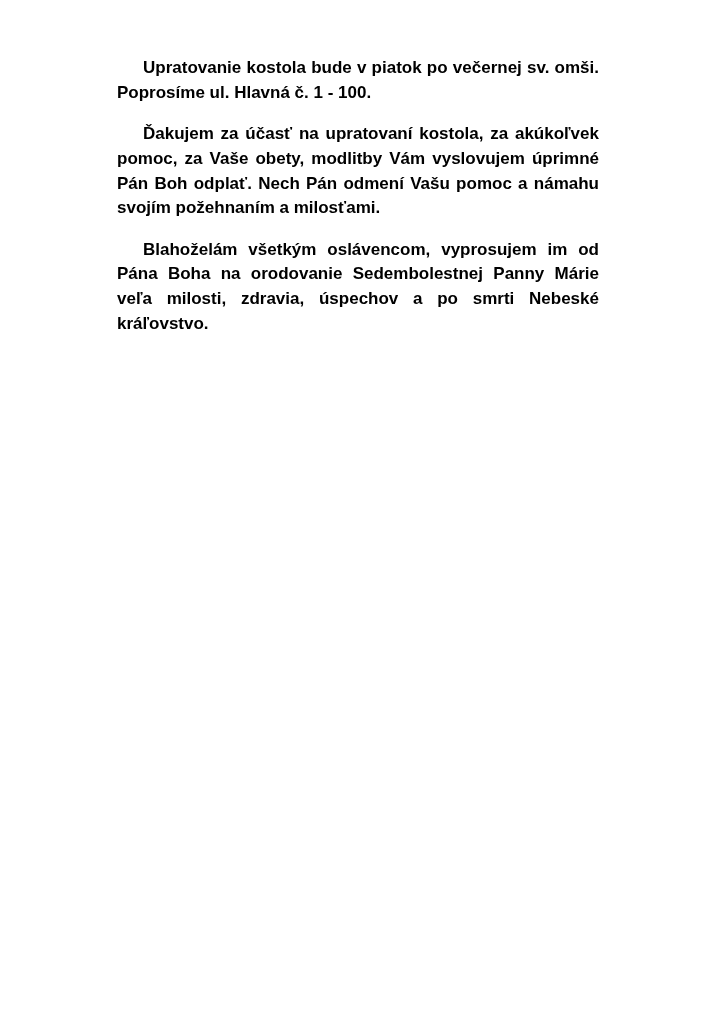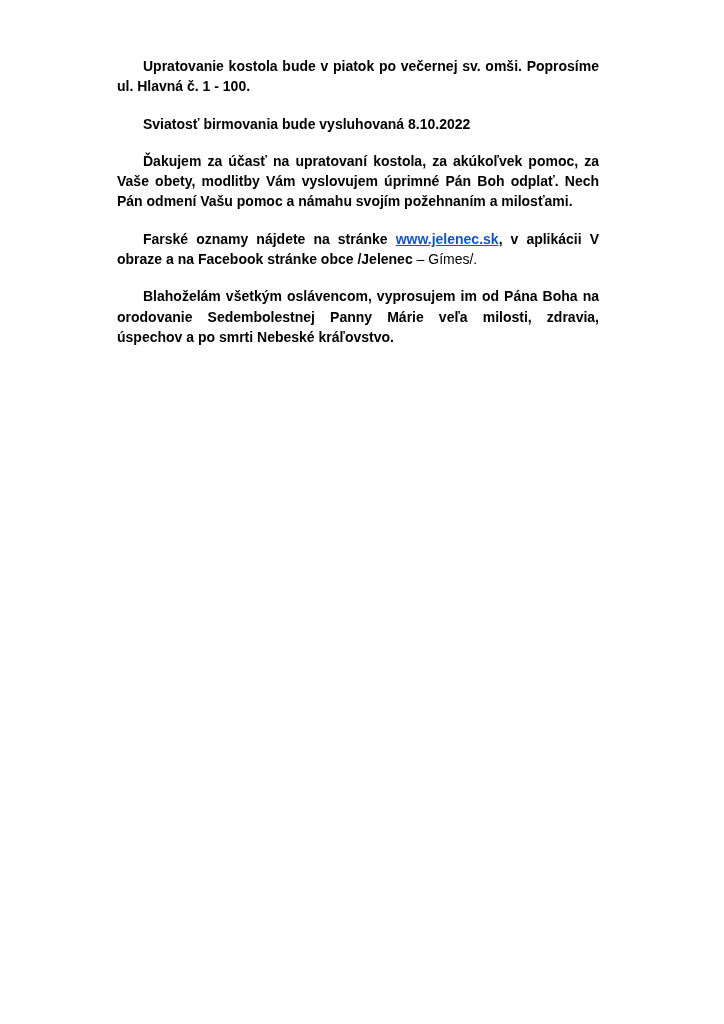--- a/index.html
+++ b/index.html
@@ -23,21 +23,21 @@
     box-sizing: border-box;
   }
   .content {
     position: absolute;
     left: 117px;
     top: 56px;
     width: 482px;
   }
   p.para {
     margin: 0 0 17px 0;
-    font-size: 14px;
+    font-size: 17px;
     line-height: 1.45;
     text-align: justify;
     font-weight: bold;
     text-indent: 26px;
     -moz-hyphens: none;
     hyphens: none;
   }
   p.para:last-child {
     margin-bottom: 5px;
   }
@@ -50,22 +50,20 @@
   }
 </style>
 </head>
 <body>
 
 <div class="page">
   <div class="content">
 
     <p class="para">Upratovanie kostola bude v piatok po večernej sv. omši. Poprosíme ul. Hlavná  č. 1 - 100.</p>
 
-    <p class="para">Sviatosť birmovania bude vysluhovaná 8.10.2022</p>
 
     <p class="para">Ďakujem za účasť na upratovaní kostola, za akúkoľvek pomoc, za Vaše obety, modlitby Vám vyslovujem úprimné Pán Boh odplať. Nech Pán odmení Vašu pomoc a námahu svojím požehnaním a milosťami.</p>
 
-    <p class="para"><span> Farské oznamy nájdete na stránke </span><a class="link" href="#">www.jelenec.sk</a><span>, v aplikácii V obraze a na Facebook stránke obce /Jelenec </span><span class="nb">– Gímes/.</span></p>
 
     <p class="para">Blahoželám všetkým oslávencom, vyprosujem im od Pána Boha na orodovanie Sedembolestnej Panny Márie veľa milosti, zdravia, úspechov a po smrti Nebeské kráľovstvo.</p>
 
   </div>
 </div>
 
 </body></html>

